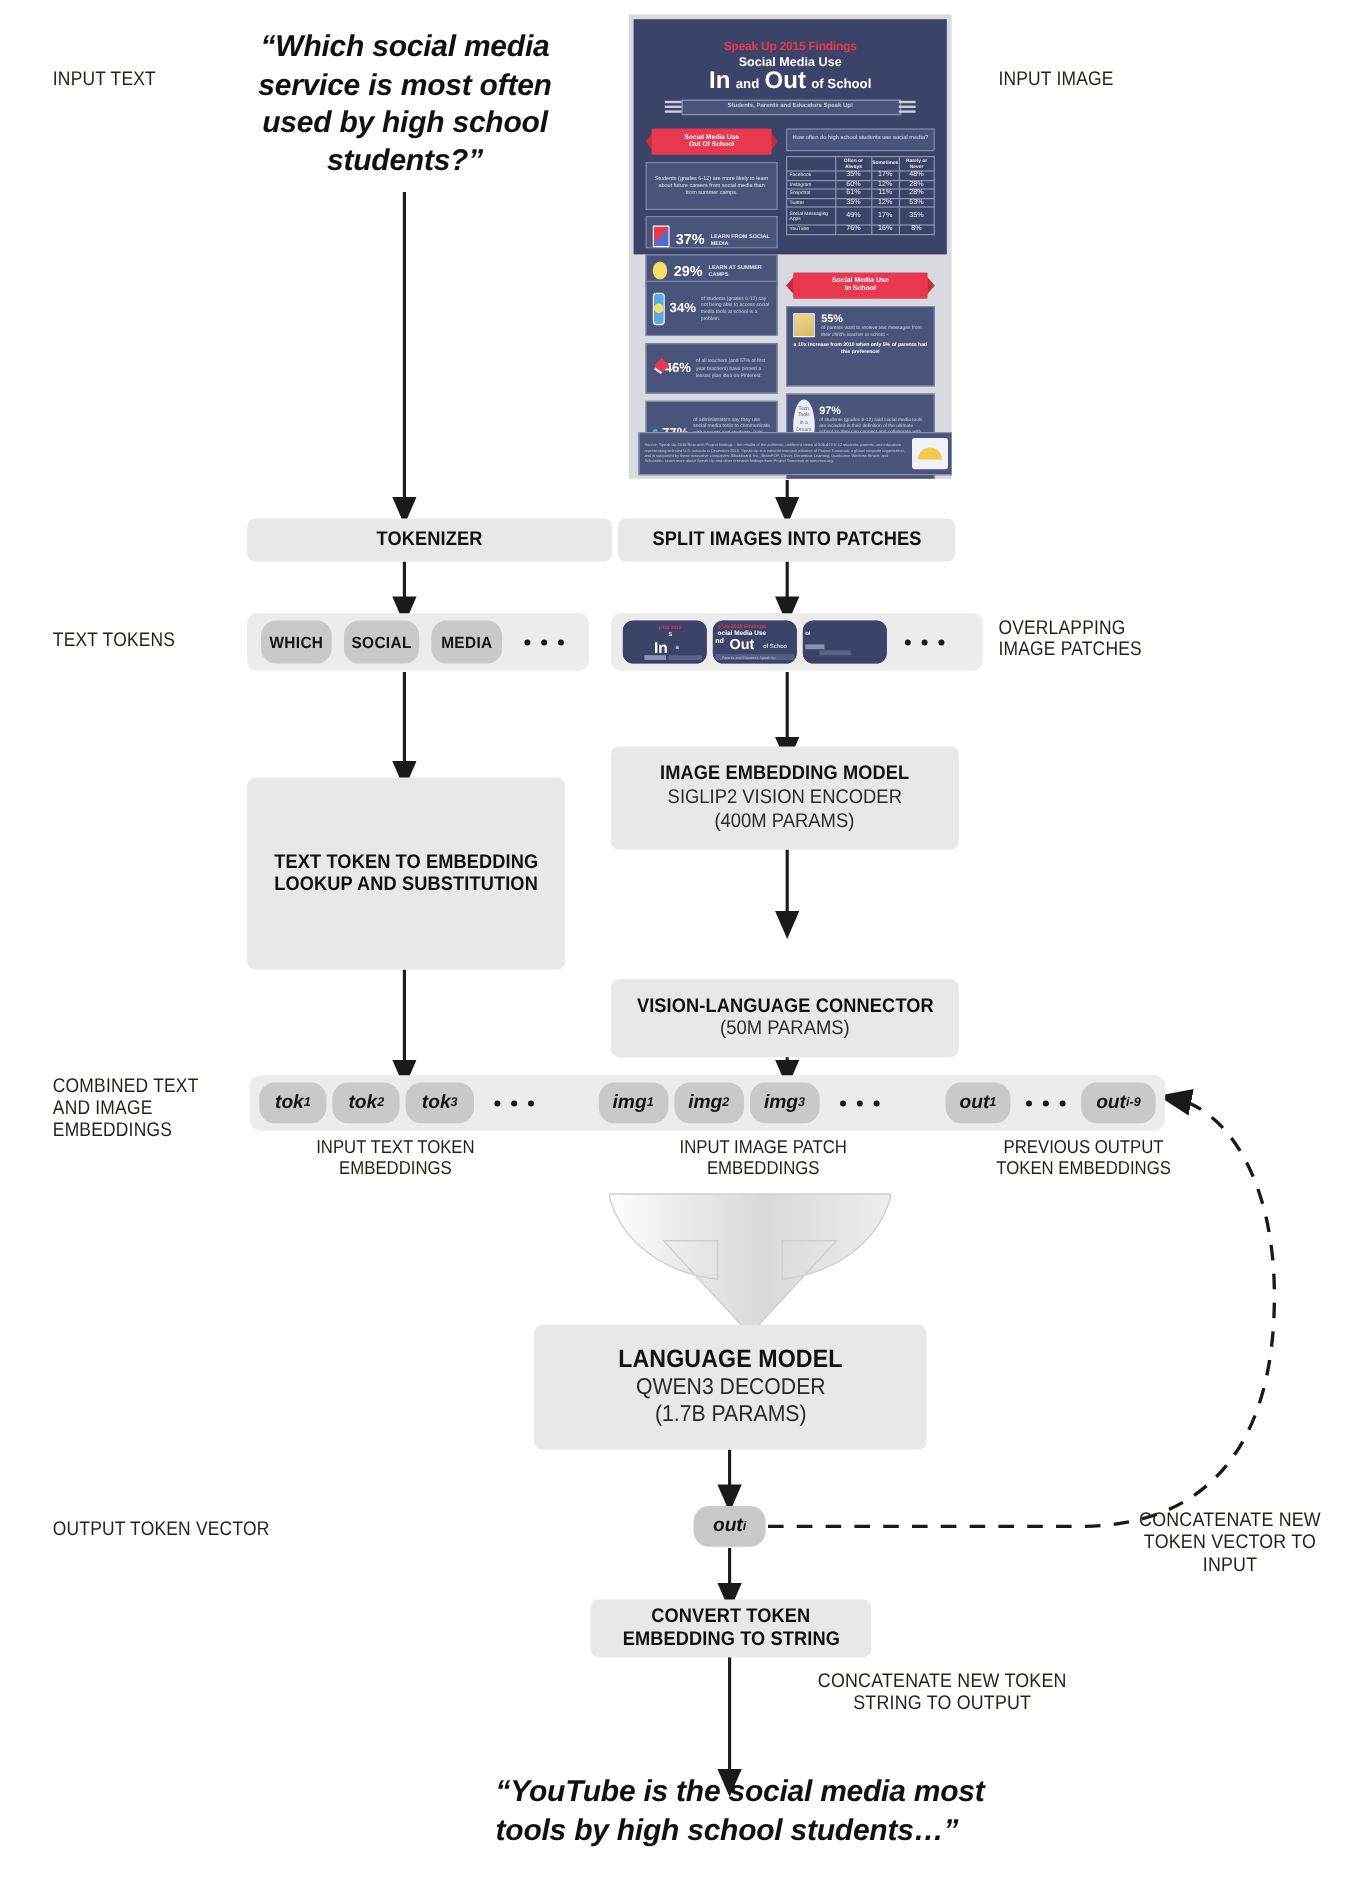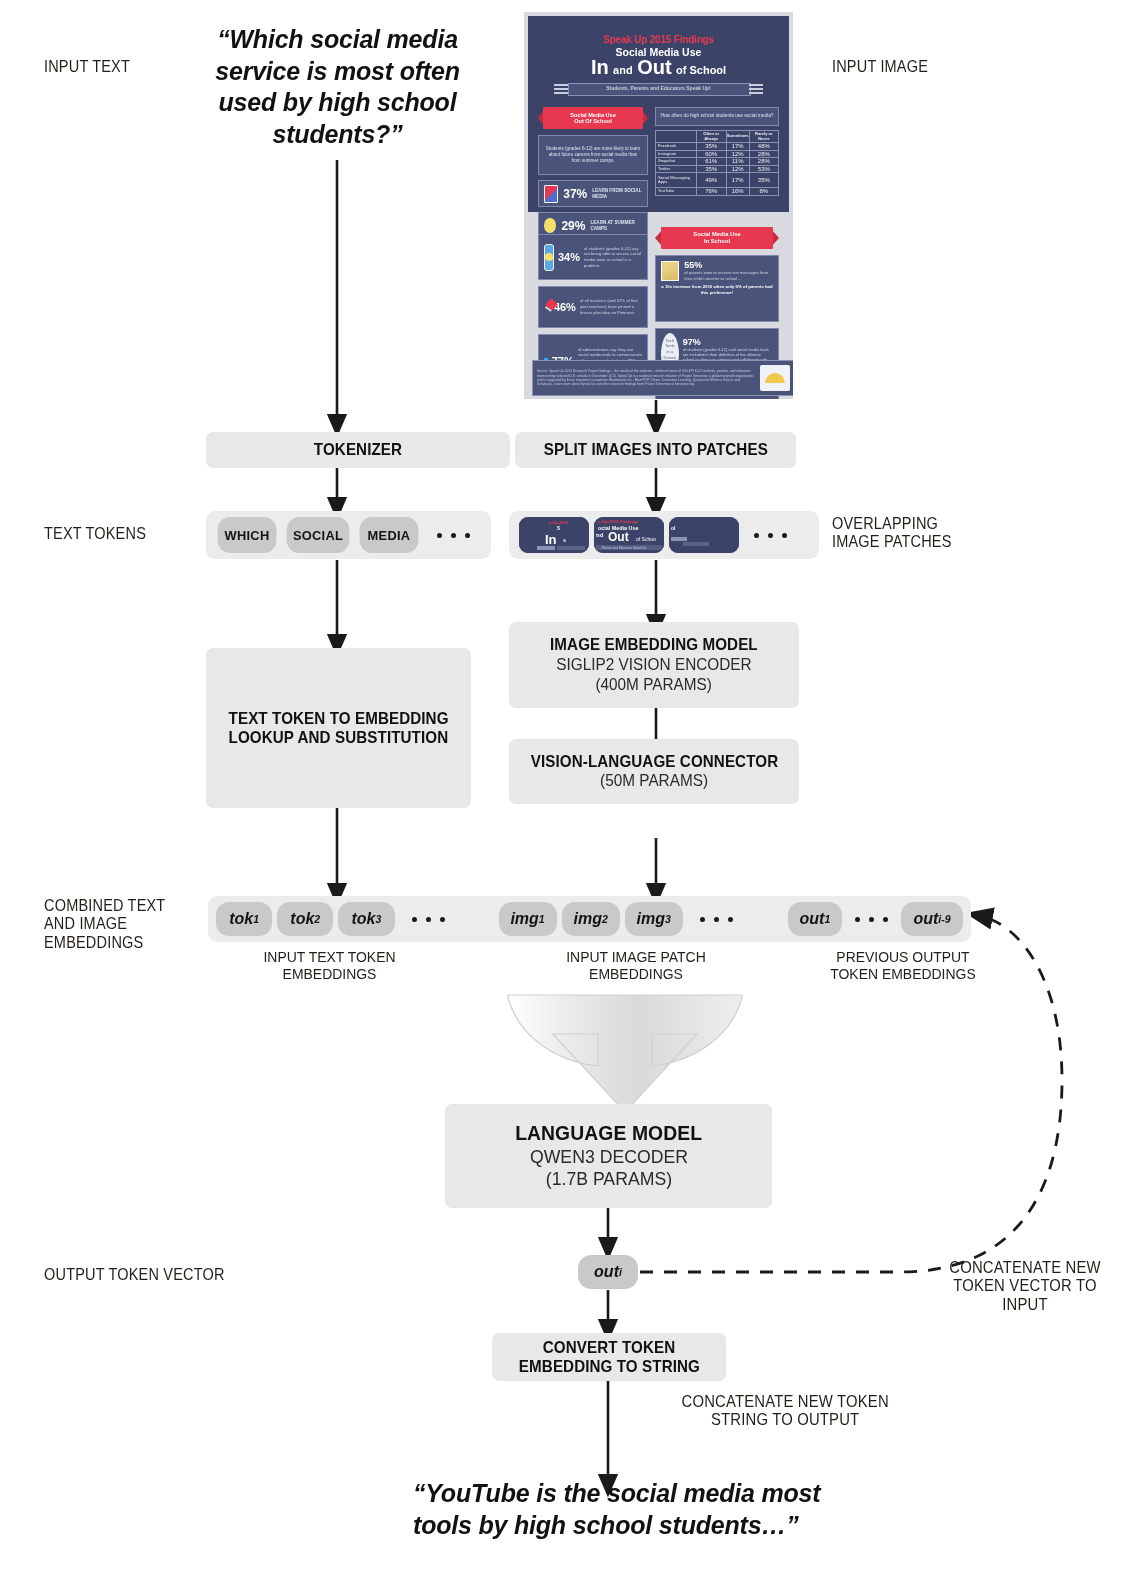--- a/index.html
+++ b/index.html
@@ -150,21 +150,21 @@
   <div class="abs" style="left:14px;top:95px;width:110px;">
     <div style="position:relative;height:22px;">
       <div style="position:absolute;left:0;top:2px;width:0;height:0;border-top:9px solid transparent;border-bottom:9px solid transparent;border-right:7px solid #c42d40;"></div>
       <div style="position:absolute;right:0;top:2px;width:0;height:0;border-top:9px solid transparent;border-bottom:9px solid transparent;border-left:7px solid #c42d40;"></div>
       <div class="ribbon" style="position:absolute;left:5px;right:5px;top:0;height:22px;border-radius:1px;font-size:5.6px;flex-direction:column;">
         <span>Social Media Use</span>
         <span>Out Of School</span>
       </div>
     </div>
     <div class="card" style="margin-top:6px;height:34px;display:flex;align-items:center;justify-content:center;padding:2px 6px;text-align:center;font-size:4.6px;line-height:1.35;">Students (grades 6-12) are more likely to learn about future careers from social media than from summer camps.</div>
-    <div class="card" style="margin-top:5px;height:25px;display:flex;align-items:center;padding:0 5px;gap:5px;">
+    <div class="card" style="margin-top:5px;height:25px;display:flex;align-items:flex-end;padding:0 5px;gap:5px;">
       <span style="width:16px;height:16px;background:linear-gradient(135deg,#e8384f 50%,#4a6fd0 50%);border:1px solid #fff;border-radius:1px;display:block;"></span>
       <span style="font-size:12px;font-weight:bold;color:#fff;">37%</span>
       <span style="font-size:4.6px;font-weight:bold;color:#dfe3ef;line-height:1.3;">LEARN FROM SOCIAL MEDIA</span>
     </div>
     <div class="card" style="margin-top:5px;height:25px;display:flex;align-items:center;padding:0 5px;gap:5px;">
       <span style="width:15px;height:15px;border-radius:50%;background:#f2e06a;display:block;"></span>
       <span style="font-size:12px;font-weight:bold;color:#fff;">29%</span>
       <span style="font-size:4.6px;font-weight:bold;color:#dfe3ef;line-height:1.3;">LEARN AT SUMMER CAMPS</span>
     </div>
   </div>
@@ -340,21 +340,21 @@
   <div class="t1">TEXT TOKEN TO EMBEDDING</div>
   <div class="t1">LOOKUP AND SUBSTITUTION</div>
 </div>
 
 <div class="abs box" style="left:509px;top:622px;width:290px;height:86px;">
   <div class="t1">IMAGE EMBEDDING MODEL</div>
   <div class="t2">SIGLIP2 VISION ENCODER</div>
   <div class="t2">(400M PARAMS)</div>
 </div>
 
-<div class="abs box" style="left:509px;top:739px;width:290px;height:65px;text-align:right;">
+<div class="abs box" style="left:509px;top:816px;width:290px;height:65px;text-align:right;">
   <div class="t1">VISION-LANGUAGE CONNECTOR</div>
   <div class="t2">(50M PARAMS)</div>
 </div>
 
 <div class="abs strip" style="left:208px;top:896px;width:747px;height:46px;padding:0 8px;">
   <div class="pill tok" style="width:58px;height:34px;">
     <span>tok</span>
       <sub>1</sub>
   </div>
   <div class="pill tok" style="width:58px;height:34px;margin-left:5px;">

